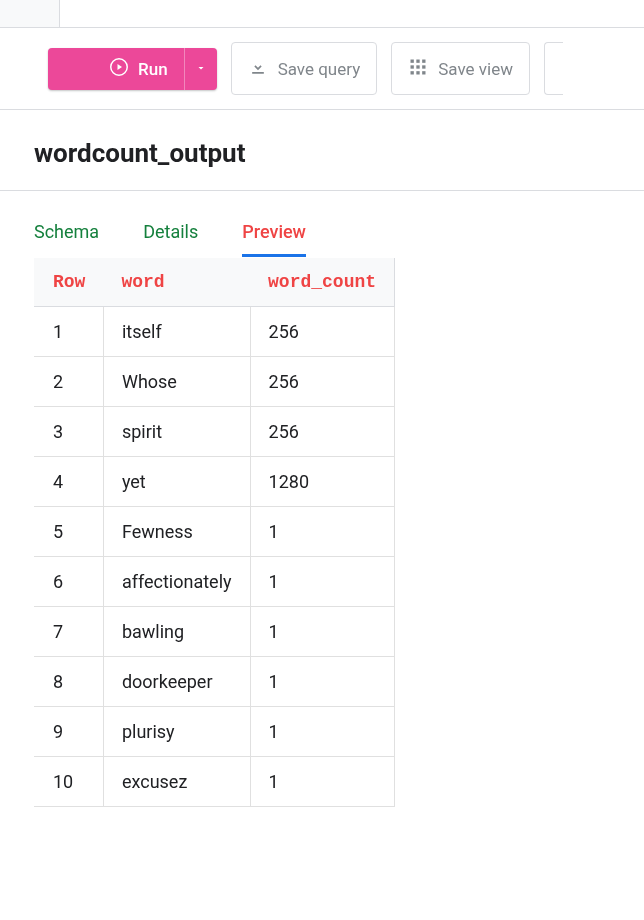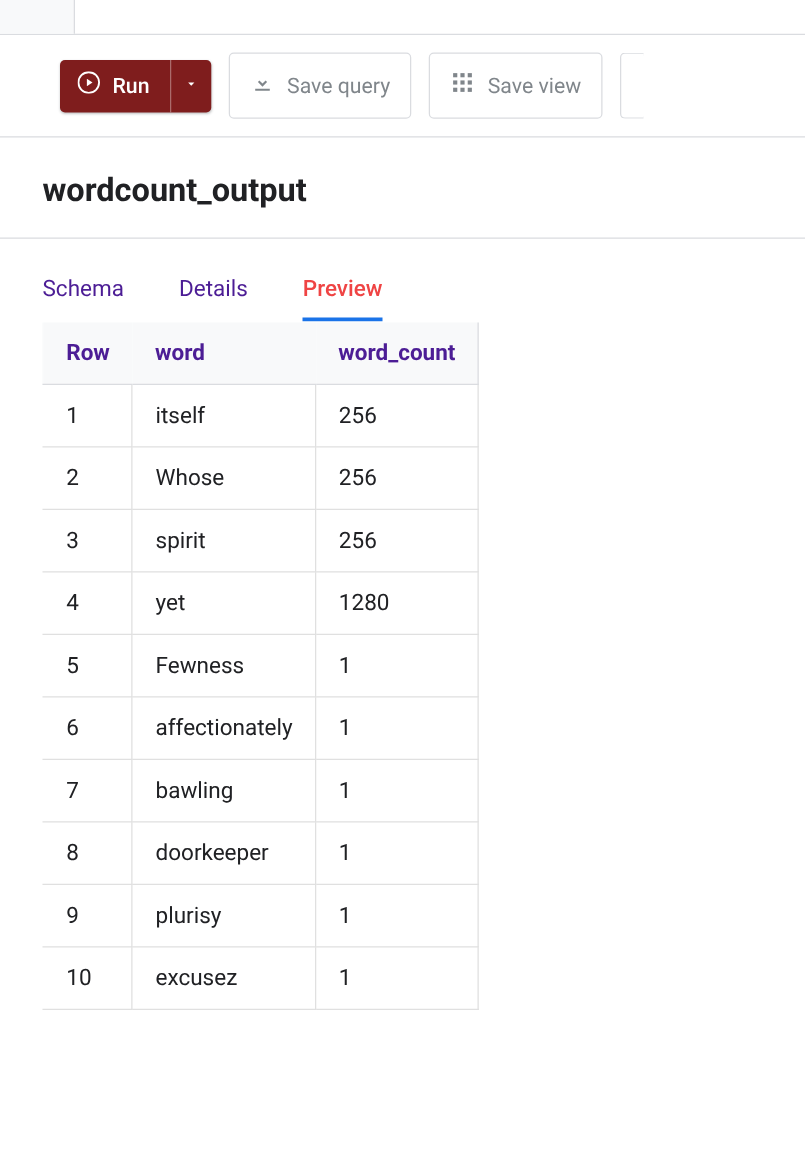--- a/index.html
+++ b/index.html
@@ -28,25 +28,26 @@
     .toolbar {
       display: flex;
       align-items: center;
       padding: 14px 10px 14px 48px;
       gap: 14px;
       border-bottom: 1px solid #dadce0;
     }
     .run-btn {
       display: flex;
       align-items: stretch;
-      background: #7f1d1d;
+      background: #ec4899;
       border-radius: 4px;
       overflow: hidden;
       box-shadow: 0 1px 2px rgba(60,64,67,.3);
       height: 42px;
+      padding-left: 48px;
     }
     .run-btn-main {
       display: flex;
       align-items: center;
       padding: 0 16px 0 14px;
       color: #fff;
       font-size: 17px;
       font-weight: 500;
       gap: 10px;
       cursor: pointer;
@@ -85,21 +86,21 @@
       border-bottom: 1px solid #dadce0;
     }
     .tabs {
       display: flex;
       padding: 30px 0 0 34px;
       gap: 44px;
       border-bottom: 1px solid transparent;
     }
     .tab {
       font-size: 18px;
-      color: #4c1d95;
+      color: #15803d;
       padding-bottom: 12px;
       cursor: pointer;
     }
     .tab.active {
       color: #ef4444;
       font-weight: 500;
       border-bottom: 3px solid #1a73e8;
     }
     .table-wrap {
       padding: 0 0 0 34px;
@@ -107,21 +108,22 @@
     table {
       border-collapse: collapse;
       font-size: 18px;
     }
     th {
       background: #f8f9fa;
       font-weight: 700;
       text-align: left;
       padding: 14px 18px;
       border-bottom: 1px solid #dadce0;
-      color: #4c1d95;
+      color: #ef4444;
+      font-family: Liberation Mono, monospace;
     }
     th:first-child {
       border-left: 1px solid #f8f9fa;
     }
     th:last-child {
       border-right: 1px solid #dadce0;
     }
     td {
       padding: 14px 18px;
       border-bottom: 1px solid #e0e0e0;

